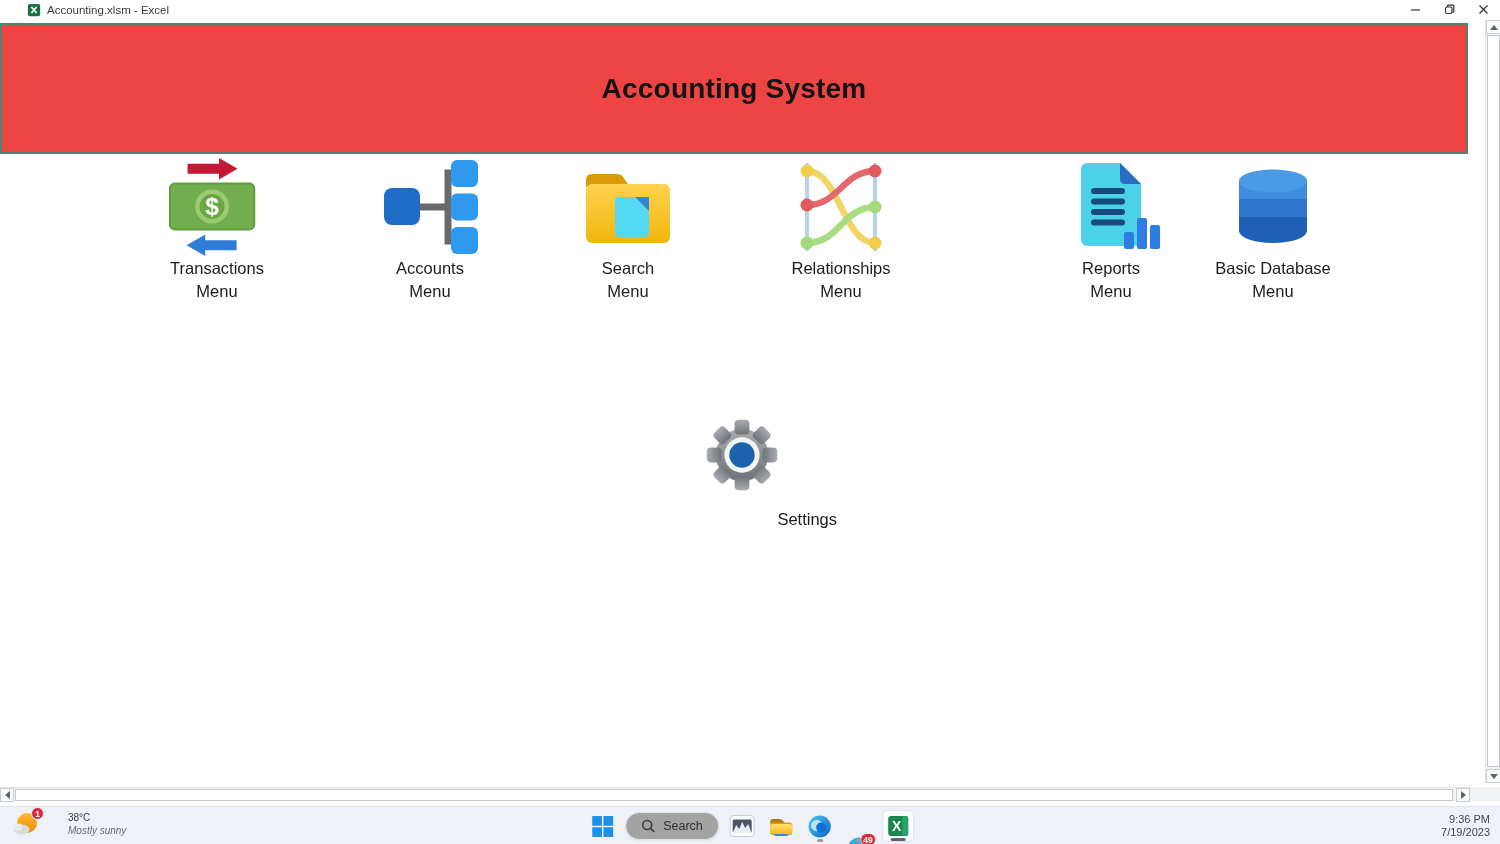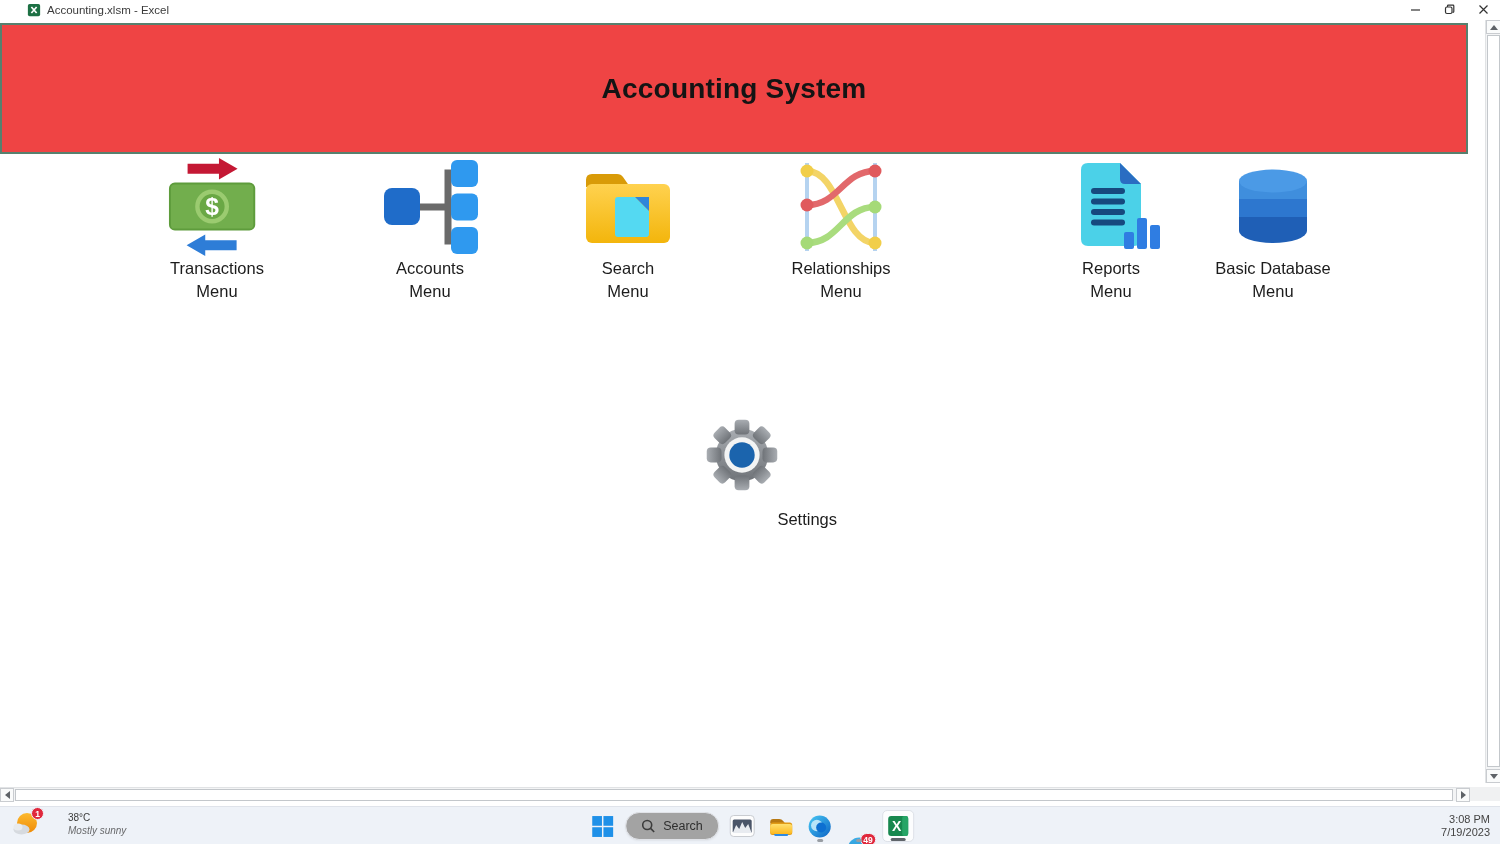--- a/index.html
+++ b/index.html
@@ -363,18 +363,18 @@
         <svg width="24" height="24" viewBox="0 0 24 24">
           <rect x="2" y="2" width="20" height="20" rx="3" fill="#18884f"></rect>
           <rect x="16" y="2" width="6" height="20" rx="2" fill="#27a567"></rect>
           <text x="10.5" y="17" font-size="14" font-weight="bold" fill="#fff" text-anchor="middle">X</text>
         </svg>
         <div class="ind wide"></div>
       </div>
     </div>
 
     <div class="tb-right">
-      <div>3:08 PM</div>
+      <div>9:36 PM</div>
       <div>7/19/2023</div>
     </div>
   </div>
 
 </div>
 
 </body></html>

